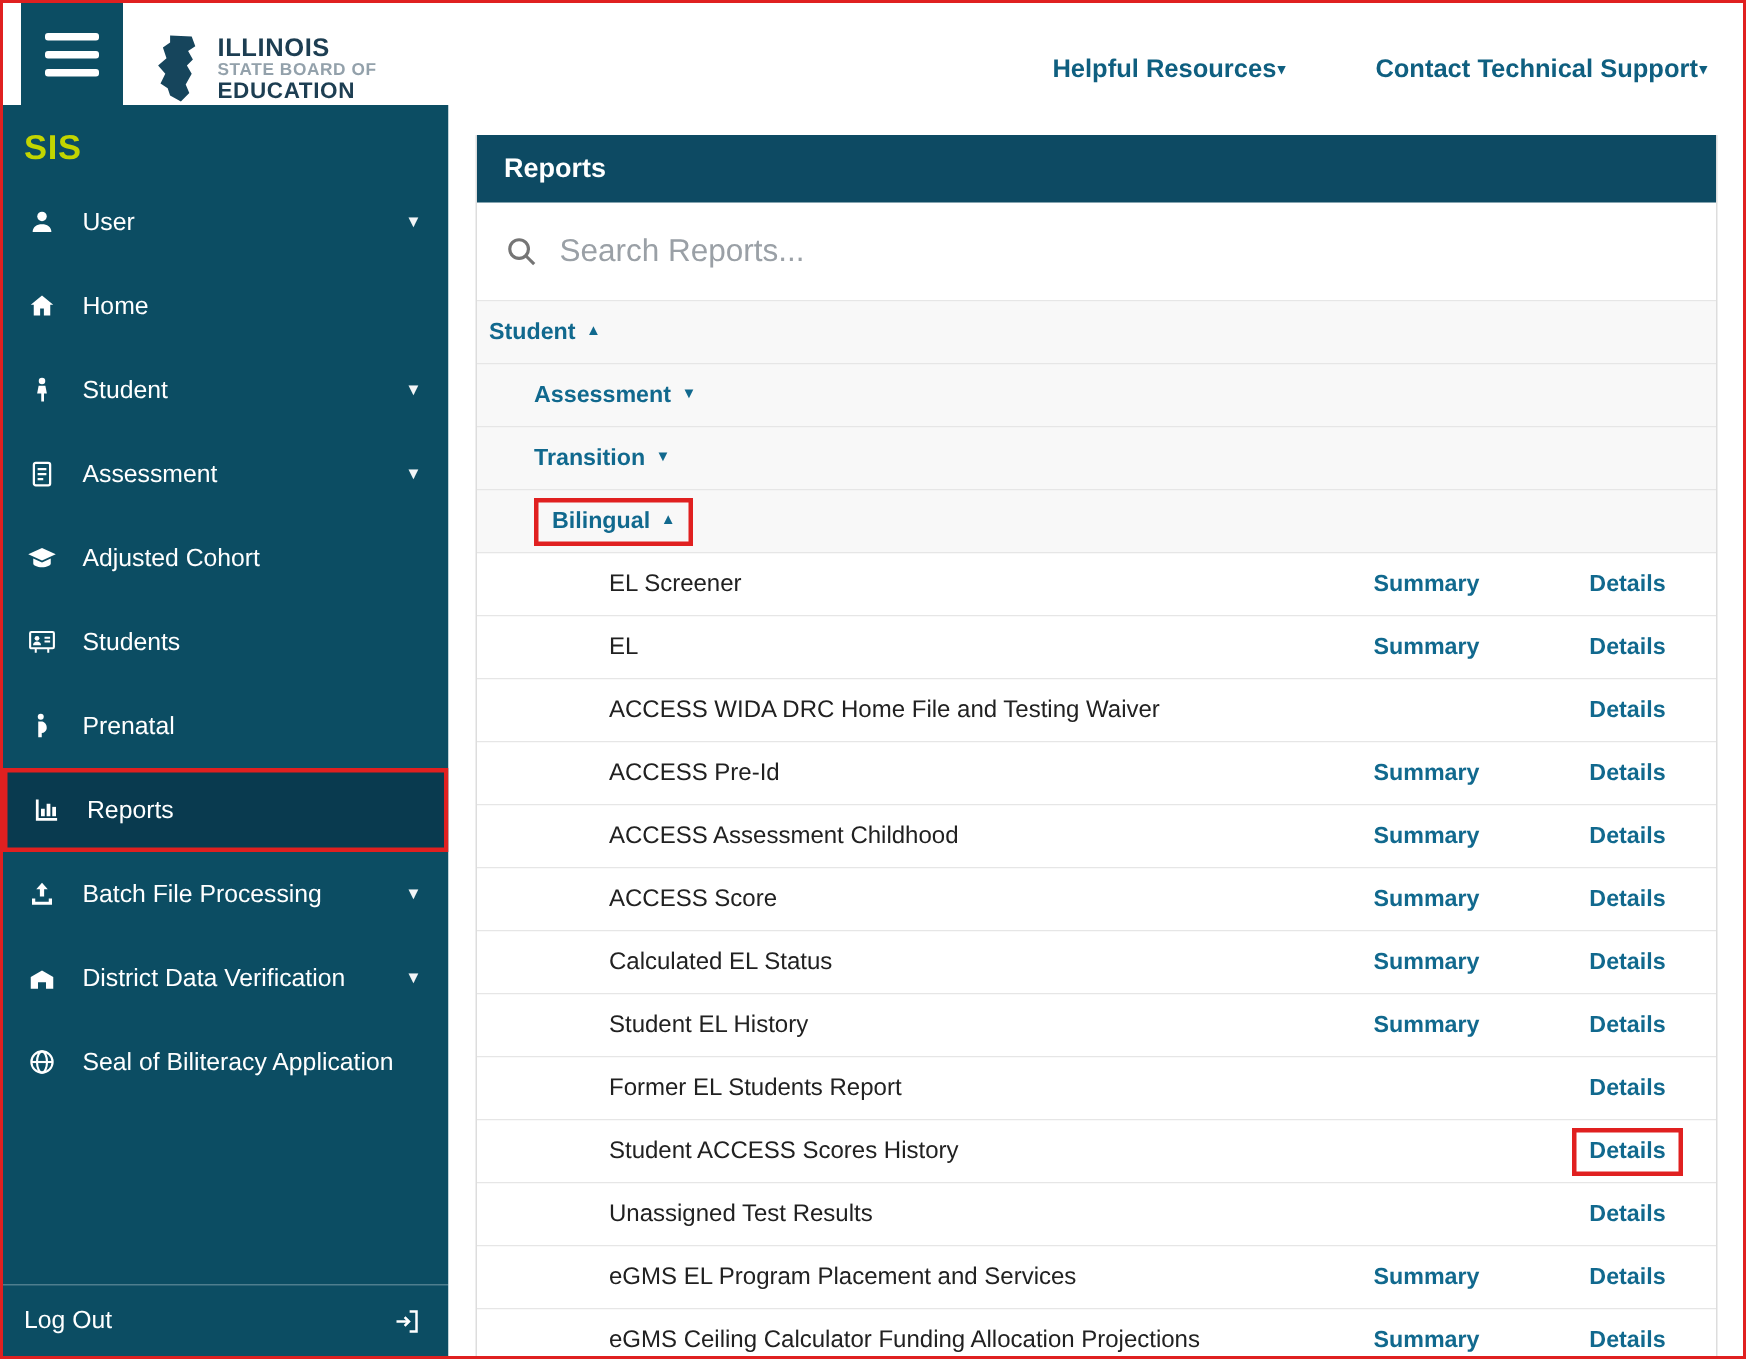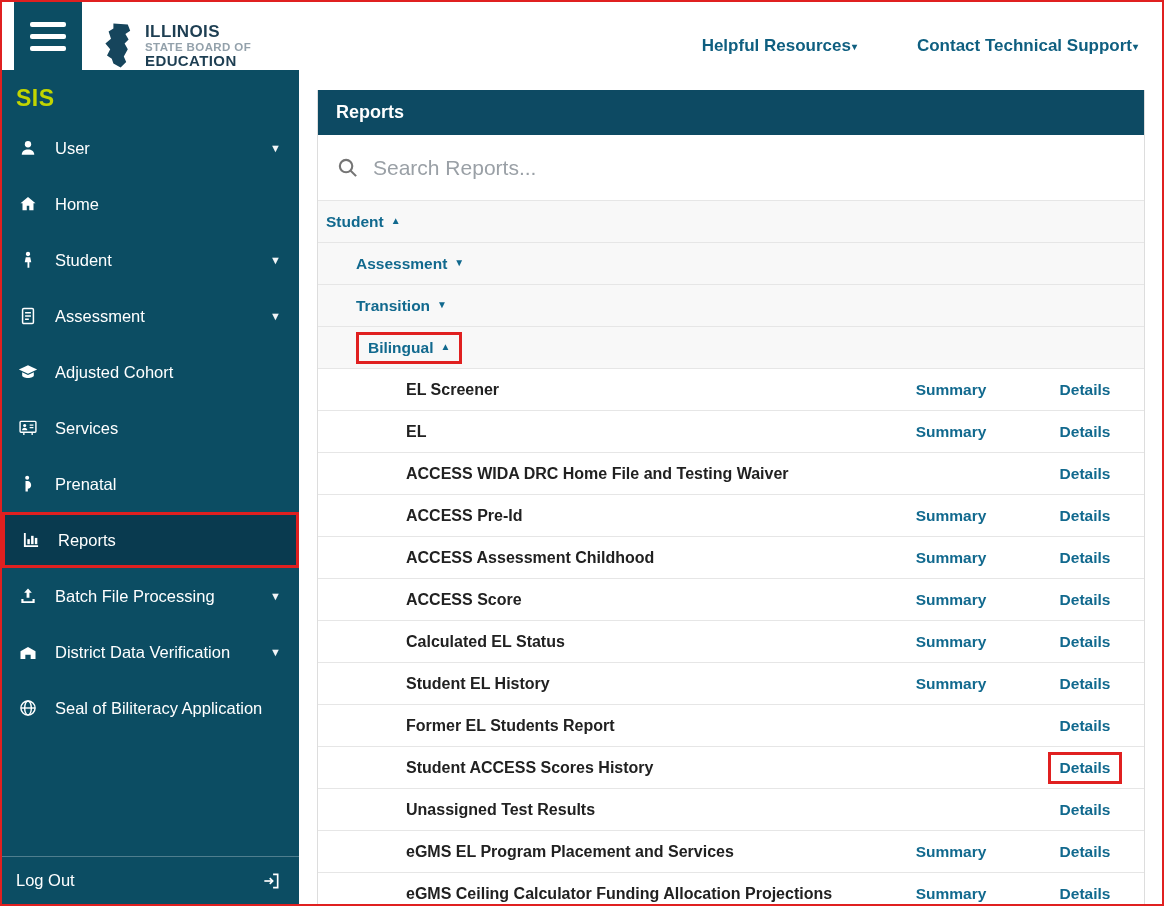--- a/index.html
+++ b/index.html
@@ -57,21 +57,21 @@
 
   .row{height:42px;display:flex;align-items:center;border-bottom:1px solid var(--row-border);}
   .cat-row{background:#f8f8f8;}
   .cat-row.level-0{padding-left:8px;}
   .cat-row.level-1{padding-left:38px;}
   .cat-link{color:var(--link-teal);font-weight:700;font-size:15.5px;text-decoration:none;cursor:pointer;display:inline-flex;align-items:center;gap:7px;}
   .cat-link .tri{font-size:10px;transform:translateY(-1px);}
   .redbox{border:3px solid var(--highlight-red);padding:4px 9px;display:inline-flex;align-items:center;}
 
   .report-row{background:#fff;}
-  .report-name{flex:1;padding-left:88px;font-size:16px;color:#212121;font-weight:bold;}
+  .report-name{flex:1;padding-left:88px;font-size:16px;color:#212121;}
   .col{flex:none;text-align:center;}
   .col-summary{width:150px;}
   .col-details{width:118px;}
   .row-link{color:var(--link-teal);font-weight:700;font-size:15.5px;text-decoration:none;cursor:pointer;}
 </style>
 </head>
 <body>
 
 <div class="app">
 
@@ -160,21 +160,21 @@
         <div class="sb-item">
           <span class="icon">
             <svg viewBox="0 0 24 24">
               <rect x="2.5" y="4" width="19" height="13" rx="1" fill="none" stroke="#fff" stroke-width="1.7"></rect>
               <circle cx="8" cy="9" r="1.9" fill="#fff"></circle>
               <path d="M4.8 14.6c0-2 1.6-3 3.2-3s3.2 1 3.2 3z" fill="#fff"></path>
               <path d="M14 8.5h4.5M14 11.5h4.5" stroke="#fff" stroke-width="1.6" fill="none"></path>
               <path d="M7 17v3.5M17 17v3.5" stroke="#fff" stroke-width="1.6" fill="none"></path>
             </svg>
           </span>
-          <span class="sb-label">Services</span>
+          <span class="sb-label">Students</span>
         </div>
         <div class="sb-item">
           <span class="icon">
             <svg viewBox="0 0 24 24" fill="#fff">
               <circle cx="11" cy="4.5" r="2.4"></circle>
               <path d="M9 8.4h3.3c2.7 1 3.9 3.5 3.4 5.9-.4 1.9-2 3.1-3.9 3.3V21H9z"></path>
             </svg>
           </span>
           <span class="sb-label">Prenatal</span>
         </div>

